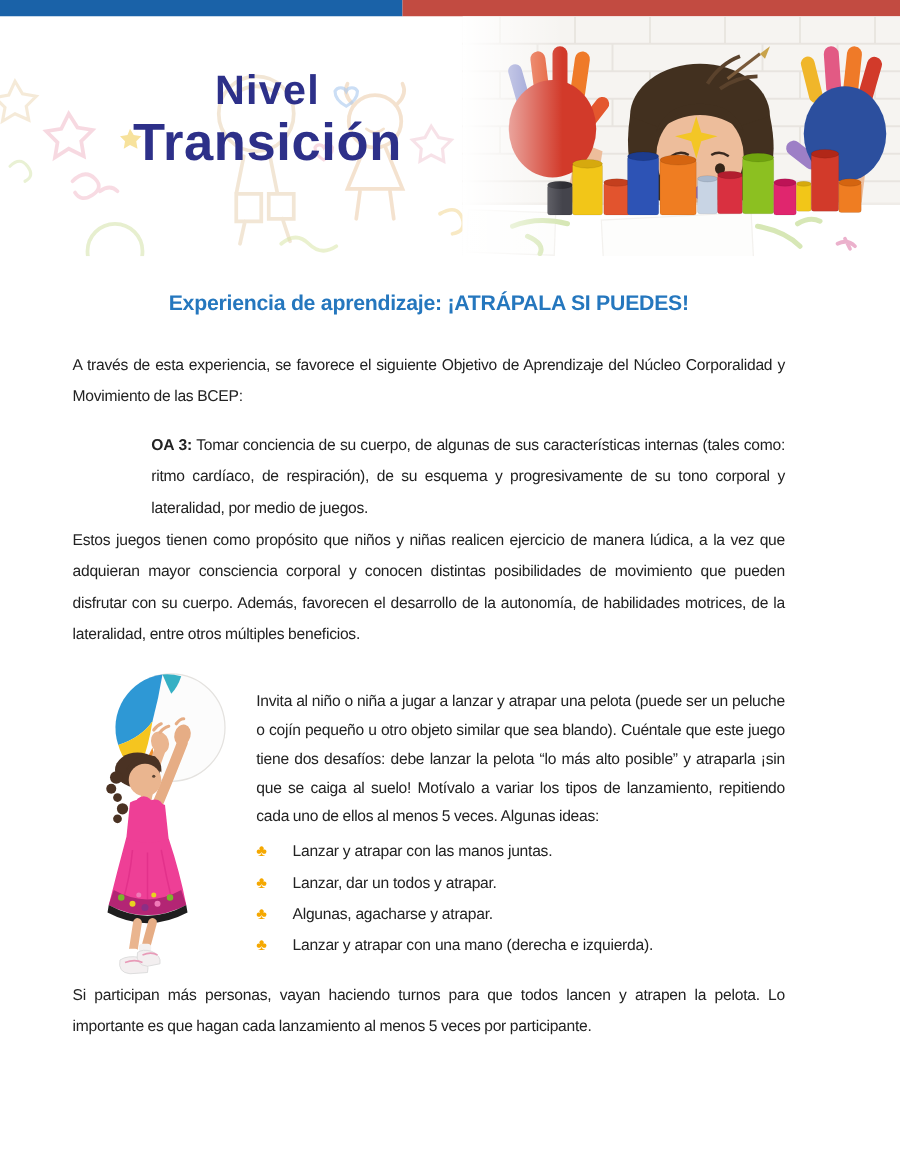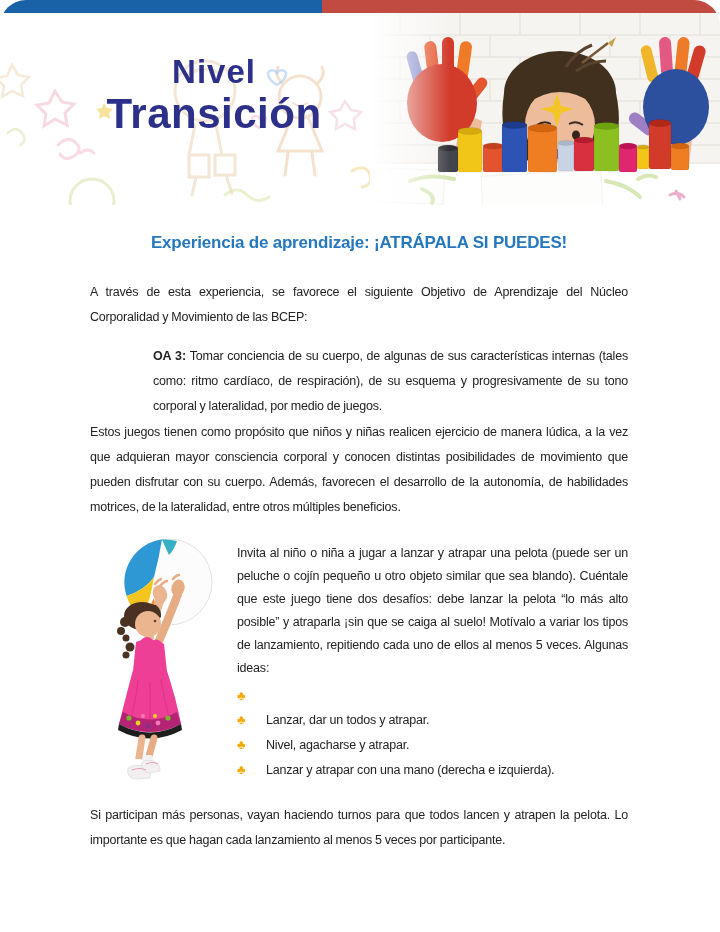--- a/index.html
+++ b/index.html
@@ -1,48 +1,48 @@
 <!DOCTYPE html>
 <html><head>
 <meta charset="utf-8">
 <style>
   html,body{margin:0;padding:0;background:#ffffff;}
   .page{position:relative;width:720px;height:932px;margin:0 auto;background:#fff;
-        overflow:hidden;font-family:"Liberation Sans",sans-serif;color:#222;border-radius:26px;}
+        overflow:hidden;font-family:"Liberation Sans",sans-serif;color:#222;}
   
   .top-bar{display:flex;height:13px;width:100%;}
   .bar-blue{width:322px;background:#1A62A8;}
   .bar-red{flex:1;background:#C24B41;}
   
   .banner{position:relative;height:192px;overflow:hidden;}
   .doodles{position:absolute;left:0;top:0;}
   .logo{position:absolute;left:40px;top:42px;width:348px;text-align:center;
         color:#2D3089;line-height:1;}
   .logo-line1{font-size:33px;font-weight:600;letter-spacing:1px;}
   .logo-line2{font-size:42px;font-weight:800;letter-spacing:.5px;margin-top:5px;}
   .photo{position:absolute;right:0;top:0;}
   
-  main{padding:0 92px 0 90px;}
+  main{padding:0 92px 0 58px;}
   .title{margin:28px 0 0;text-align:center;font-size:17px;font-weight:700;
          color:#2577BE;letter-spacing:-.2px;}
   p{margin:0;font-size:12.5px;line-height:25px;text-align:justify;
     letter-spacing:-.2px;word-spacing:-.3px;}
   .p-intro{margin-top:27px;}
   .p-oa{margin-top:14px;margin-left:63px;}
   .p-oa b{letter-spacing:-.1px;}
   .p-purpose{margin-top:1px;}
-  .activity-row{display:flex;margin-top:10px;align-items:flex-start;}
+  .activity-row{display:flex;margin-top:10px;align-items:center;}
   .figure{flex:0 0 132px;margin-left:8px;}
   .activity-col{flex:1;margin-left:7px;min-width:0;}
   .p-activity{margin-top:12px;line-height:23px;}
   .ideas{list-style:none;margin:8px 0 0;padding:0;}
   .ideas li{display:flex;align-items:baseline;margin-bottom:9px;
             font-size:12.5px;line-height:15px;letter-spacing:-.2px;}
   .club{flex:0 0 29px;width:29px;color:#F5A800;font-size:13px;}
-  .p-closing{margin-top:16px;}
+  .p-closing{margin-top:4px;}
 </style>
 </head>
 <body>
 
 <div class="page">
 
   <div class="top-bar">
     <div class="bar-blue"></div>
     <div class="bar-red"></div>
   </div>
@@ -234,28 +234,29 @@
           <path d="M44,232 Q42,242 52,243 L62,241 Q63,234 55,231 Q48,229 44,232 Z" fill="#f3eff0" stroke="#dddddd" stroke-width=".8"></path>
           <path d="M34,240 q8,-3 14,0 M48,234 q7,-3 12,0" stroke="#e89bb8" stroke-width="1.2" fill="none"></path>
         </g>
       </svg>
 
       <div class="activity-col">
         <p class="p-activity">Invita al niño o niña a jugar a lanzar y atrapar una pelota (puede ser un peluche o cojín pequeño u otro objeto similar que sea blando). Cuéntale que este juego tiene dos desafíos: debe lanzar la pelota “lo más alto posible” y atraparla ¡sin que se caiga al suelo! Motívalo a variar los tipos de lanzamiento, repitiendo cada uno de ellos al menos 5 veces. Algunas ideas:</p>
         <ul class="ideas">
           <li>
               <span class="club">♣</span>
+              <span>Lanzar y atrapar con las manos juntas.</span>
             </li>
           <li>
               <span class="club">♣</span>
               <span>Lanzar, dar un todos y atrapar.</span>
             </li>
           <li>
               <span class="club">♣</span>
-              <span>Nivel, agacharse y atrapar.</span>
+              <span>Algunas, agacharse y atrapar.</span>
             </li>
           <li>
               <span class="club">♣</span>
               <span>Lanzar y atrapar con una mano (derecha e izquierda).</span>
             </li>
         </ul>
       </div>
     </div>
 
     <p class="p-closing">Si participan más personas, vayan haciendo turnos para que todos lancen y atrapen la pelota. Lo importante es que hagan cada lanzamiento al menos 5 veces por participante.</p>

